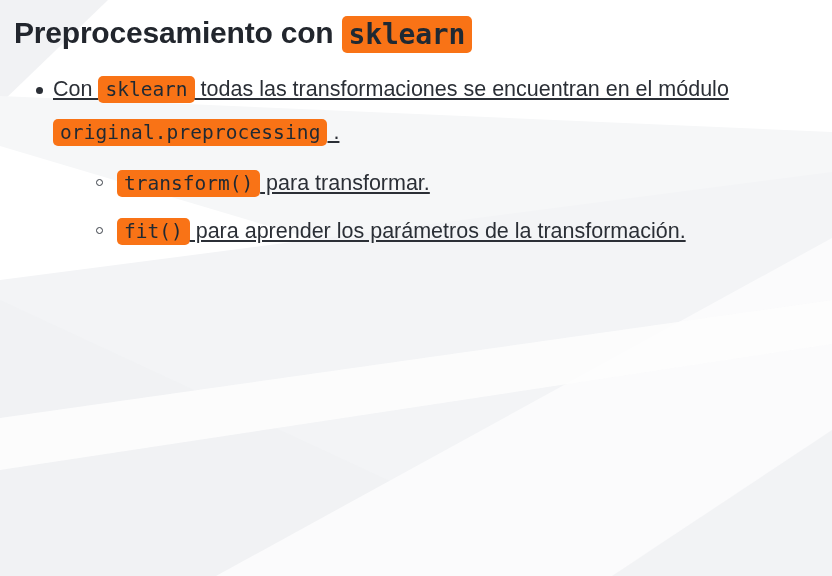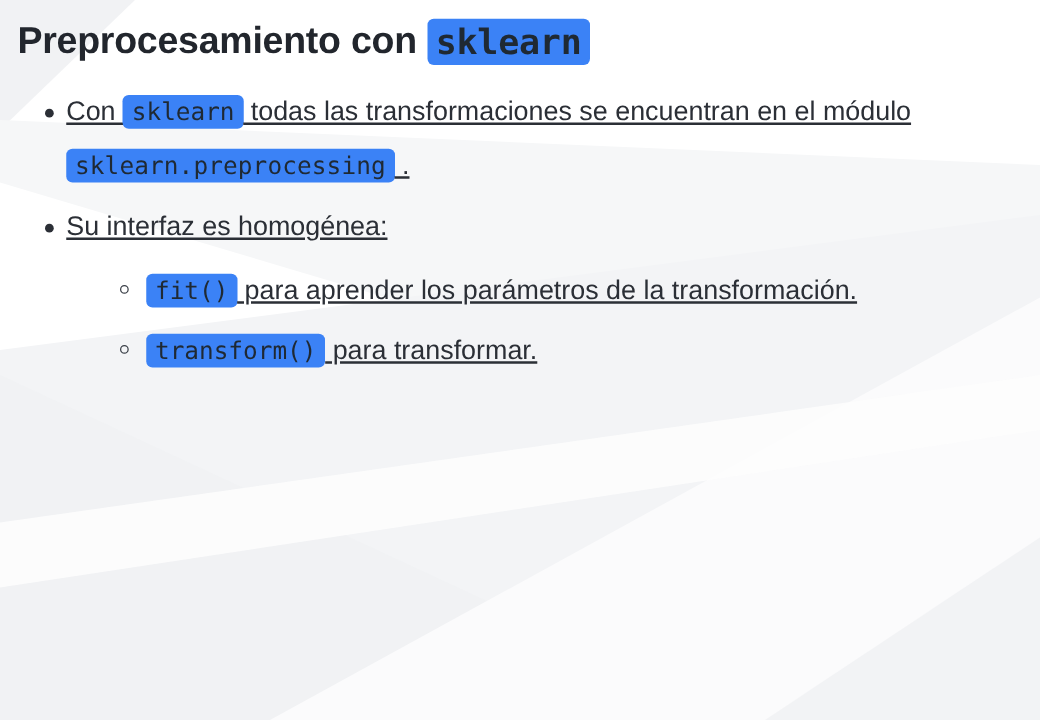--- a/index.html
+++ b/index.html
@@ -99,21 +99,21 @@
     background: transparent;
     box-sizing: border-box;
   }
   .sub-list-wrap {
     padding-left: 60px;
   }
 
   
   .code {
     font-family: "DejaVu Sans Mono", "Liberation Mono", monospace;
-    background: #3b82f6;
+    background: #f97316;
     color: #1f2933;
     border-radius: 5px;
     padding: 2px 7px;
     font-size: 19.5px;
     white-space: nowrap;
     line-height: 1.25;
   }
   .code.wide { letter-spacing: 0.1px; }
 
   .txt { white-space: normal; text-decoration: underline; }
@@ -134,36 +134,33 @@
 
 <div id="slide-content">
 
   <h1 class="slide-title">
     <span>Preprocesamiento con </span><span class="code">sklearn</span>
   </h1>
 
   <ul class="level1">
 
     <li class="bullet-item">
-      <span class="txt">Con </span><span class="code">sklearn</span><span class="txt"> todas las transformaciones se encuentran en el módulo </span><span class="code wide">sklearn.preprocessing</span><span class="txt"> .</span>
+      <span class="txt">Con </span><span class="code">sklearn</span><span class="txt"> todas las transformaciones se encuentran en el módulo </span><span class="code wide">original.preprocessing</span><span class="txt"> .</span>
     </li>
 
-    <li class="bullet-item">
-      <span class="txt">Su interfaz es homogénea:</span>
-    </li>
   </ul>
 
   <div class="sub-list-wrap">
     <ul class="level2">
 
       <li class="subbullet-item">
-        <span class="code">fit()</span><span class="txt"> para aprender los parámetros de la transformación.</span>
+        <span class="code">transform()</span><span class="txt"> para transformar.</span>
       </li>
 
       <li class="subbullet-item">
-        <span class="code">transform()</span><span class="txt"> para transformar.</span>
+        <span class="code">fit()</span><span class="txt"> para aprender los parámetros de la transformación.</span>
       </li>
 
 
     </ul>
   </div>
 
 </div>
 
 </body></html>

